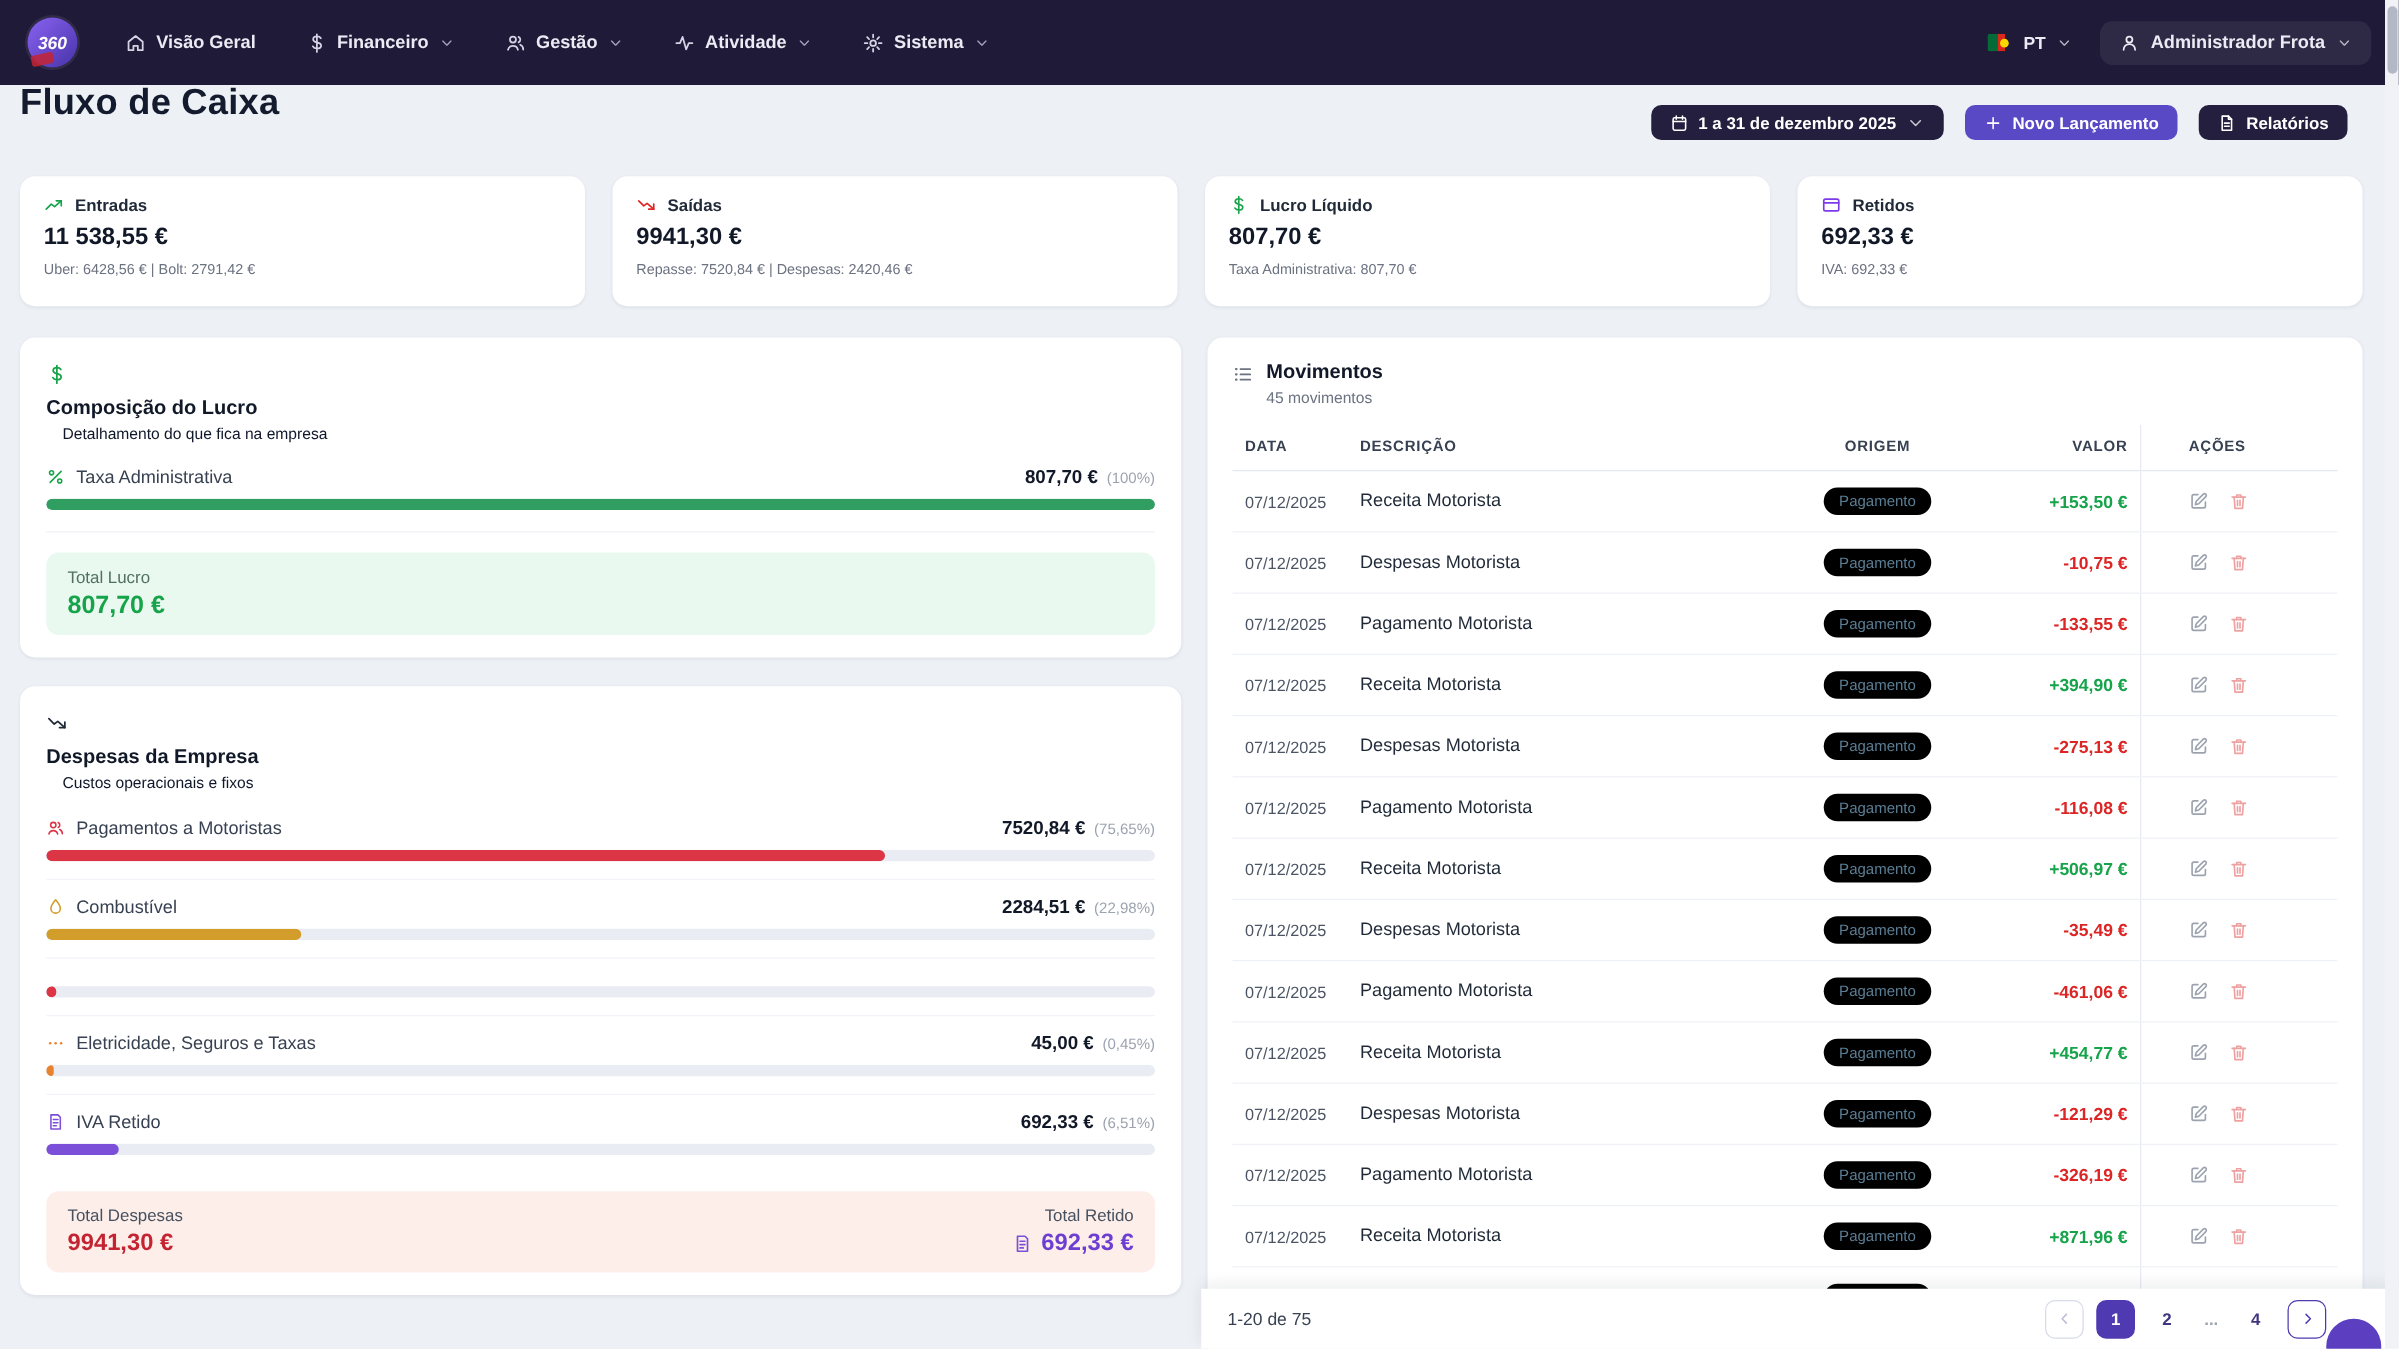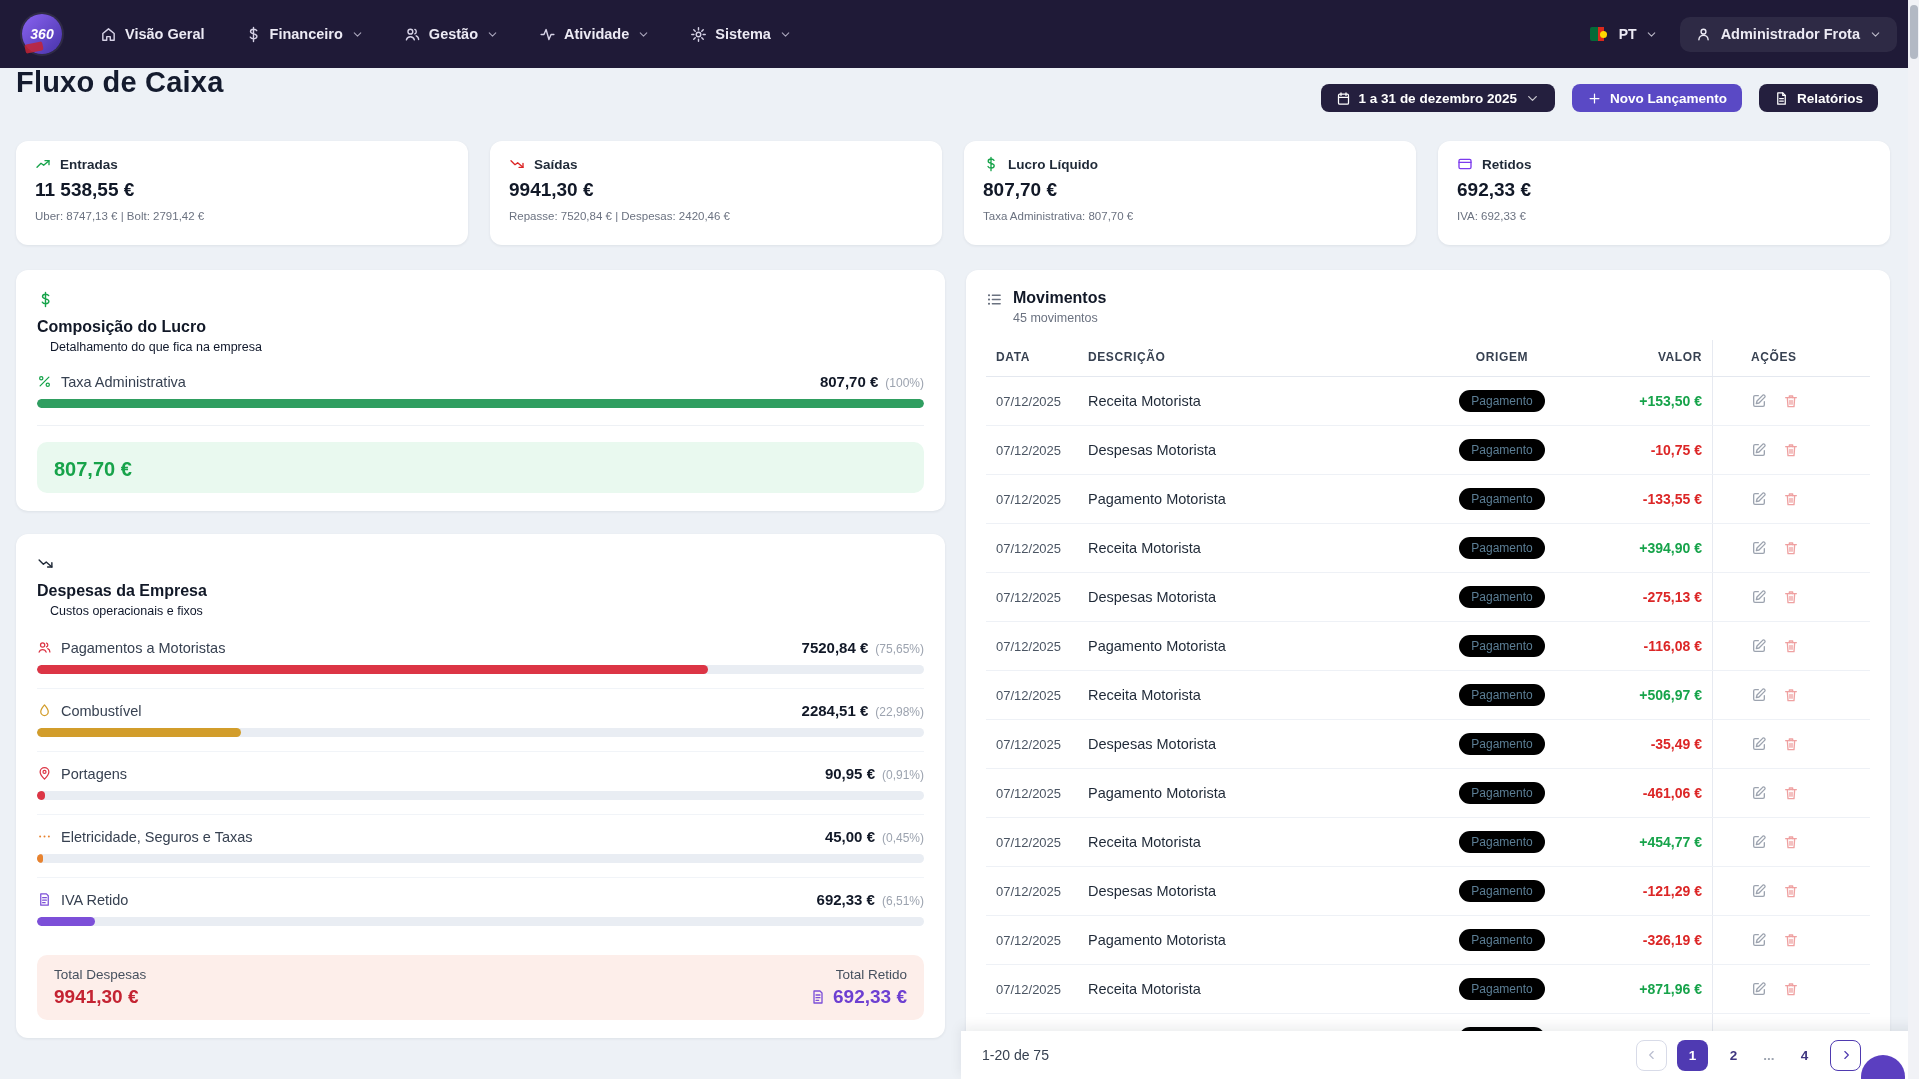--- a/index.html
+++ b/index.html
@@ -313,21 +313,21 @@
 <div id="summary-row">
 
     <div class="card sum-card">
       <div class="sum-head">
         <svg class="ic" viewBox="0 0 24 24" style="color: rgb(22, 163, 74);">
           <use href="#trending-up-icon"></use>
         </svg>
         <span class="sum-label">Entradas</span>
       </div>
       <div class="sum-value">11 538,55 €</div>
-      <div class="sum-detail">Uber: 8747,13 € | Bolt: 2791,42 €</div>
+      <div class="sum-detail">Uber: 6428,56 € | Bolt: 2791,42 €</div>
     </div>
 
     <div class="card sum-card">
       <div class="sum-head">
         <svg class="ic" viewBox="0 0 24 24" style="color: rgb(220, 38, 38);">
           <use href="#trending-down-icon"></use>
         </svg>
         <span class="sum-label">Saídas</span>
       </div>
       <div class="sum-value">9941,30 €</div>
@@ -380,20 +380,21 @@
           <span class="exp-value">807,70 €</span>
           <span class="exp-pct">(100%)</span>
         </span>
       </div>
       <div class="bar-track">
           <div class="bar-fill" id="profit-bar" style="background: rgb(47, 158, 96); width: 100%;"></div>
         </div>
     </div>
     <hr id="profit-divider">
     <div id="profit-total">
+      <div class="lbl">Total Lucro</div>
       <div class="val">807,70 €</div>
     </div>
   </div>
 
   <div class="card panel">
     <div class="panel-head">
       <svg class="ic" viewBox="0 0 24 24" style="color:#1f2937">
           <use href="#trending-down-icon"></use>
         </svg>
       <div>
@@ -429,30 +430,20 @@
               <span class="exp-value">2284,51 €</span>
               <span class="exp-pct">(22,98%)</span>
             </span>
           </div>
           <div class="bar-track">
             <div class="bar-fill" style="width: 22.98%; background: rgb(210, 157, 43);"></div>
           </div>
         </div>
 
         <div class="exp-item">
-          <div class="exp-line">
-            <svg class="ic" viewBox="0 0 24 24" style="color: rgb(220, 53, 69);">
-              <use href="#map-pin-icon"></use>
-            </svg>
-            <span class="exp-label">Portagens</span>
-            <span class="exp-right">
-              <span class="exp-value">90,95 €</span>
-              <span class="exp-pct">(0,91%)</span>
-            </span>
-          </div>
           <div class="bar-track">
             <div class="bar-fill" style="width: 0.91%; background: rgb(220, 53, 69);"></div>
           </div>
         </div>
 
         <div class="exp-item">
           <div class="exp-line">
             <svg class="ic" viewBox="0 0 24 24" style="color: rgb(232, 130, 46);">
               <use href="#dots-icon"></use>
             </svg>

